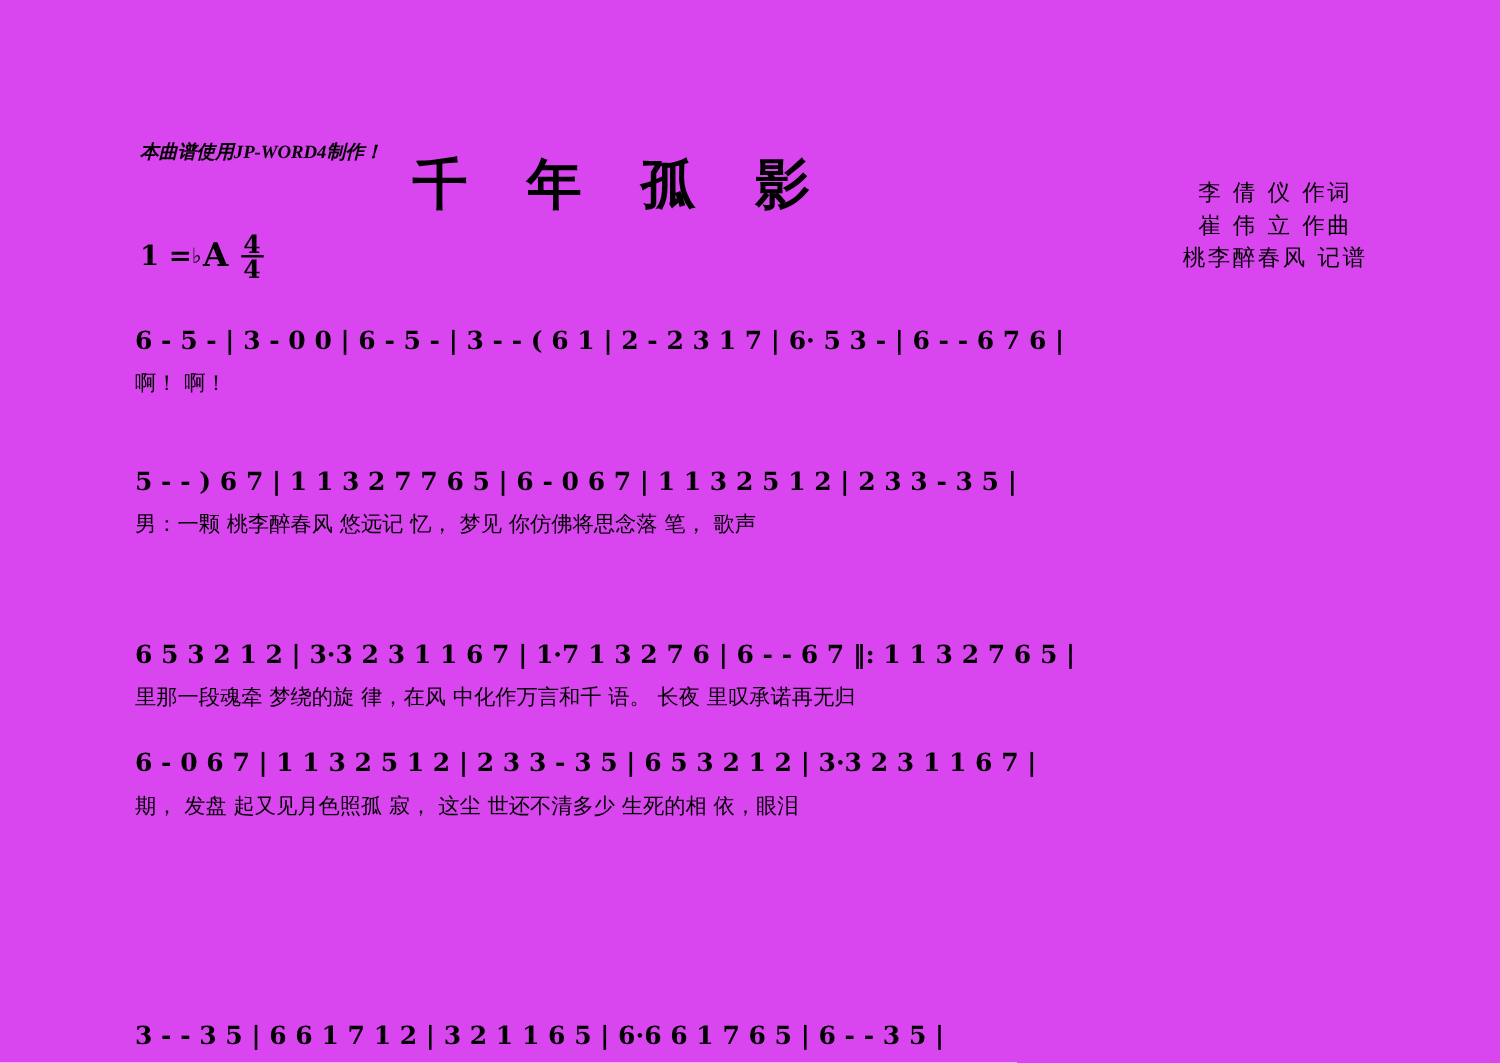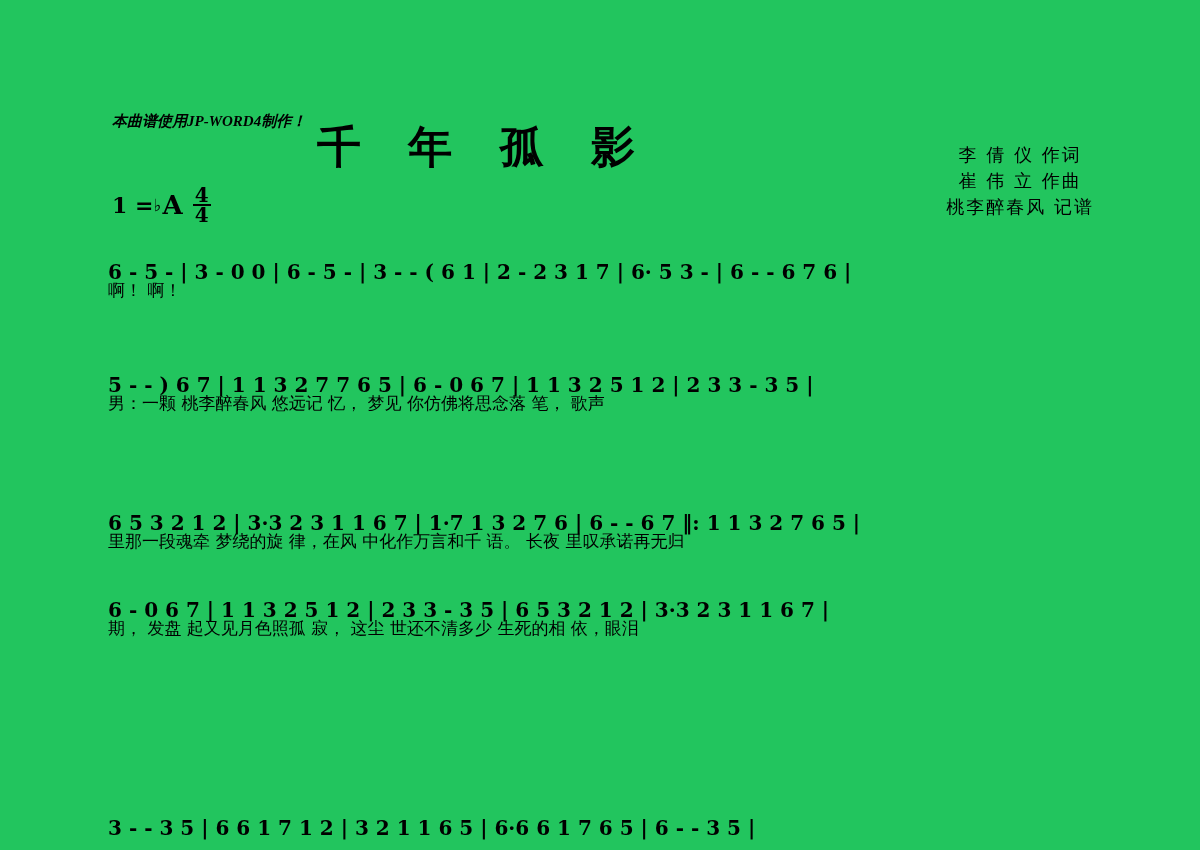--- a/index.html
+++ b/index.html
@@ -4,39 +4,39 @@
 <style>
   html, body {
     margin: 0;
     padding: 0;
     background: #ffffff;
   }
   .page {
     position: relative;
     width: 1200px;
     height: 850px;
-    background: #22c55e;
+    background: #d946ef;
     overflow: hidden;
     font-family: "Liberation Serif", serif;
     color: #000000;
   }
   .watermark {
     position: absolute;
     left: 112px;
     top: 112px;
     font-family: "Liberation Serif", serif;
     font-style: italic;
     font-weight: bold;
     font-size: 15px;
     letter-spacing: 0px;
     white-space: nowrap;
   }
   .title {
     position: absolute;
-    left: 0;
+    left: 13px;
     top: 118px;
     width: 952px;
     text-align: center;
     font-family: "DejaVu Serif", serif;
     font-weight: bold;
     font-size: 44px;
     letter-spacing: 16px;
     text-indent: 16px;
   }
   .singer {
@@ -95,20 +95,21 @@
     font-weight: bold;
     letter-spacing: 0px;
     white-space: nowrap;
     line-height: 1;
   }
   .lyrics {
     font-family: "DejaVu Sans", sans-serif;
     font-size: 17px;
     white-space: nowrap;
     line-height: 1;
+    margin-top: 17px;
   }
 </style>
 </head>
 <body>
 
 <div class="page">
 
   <div class="watermark">本曲谱使用JP-WORD4制作！</div>
 
   <div class="title">千 年 孤 影</div>

